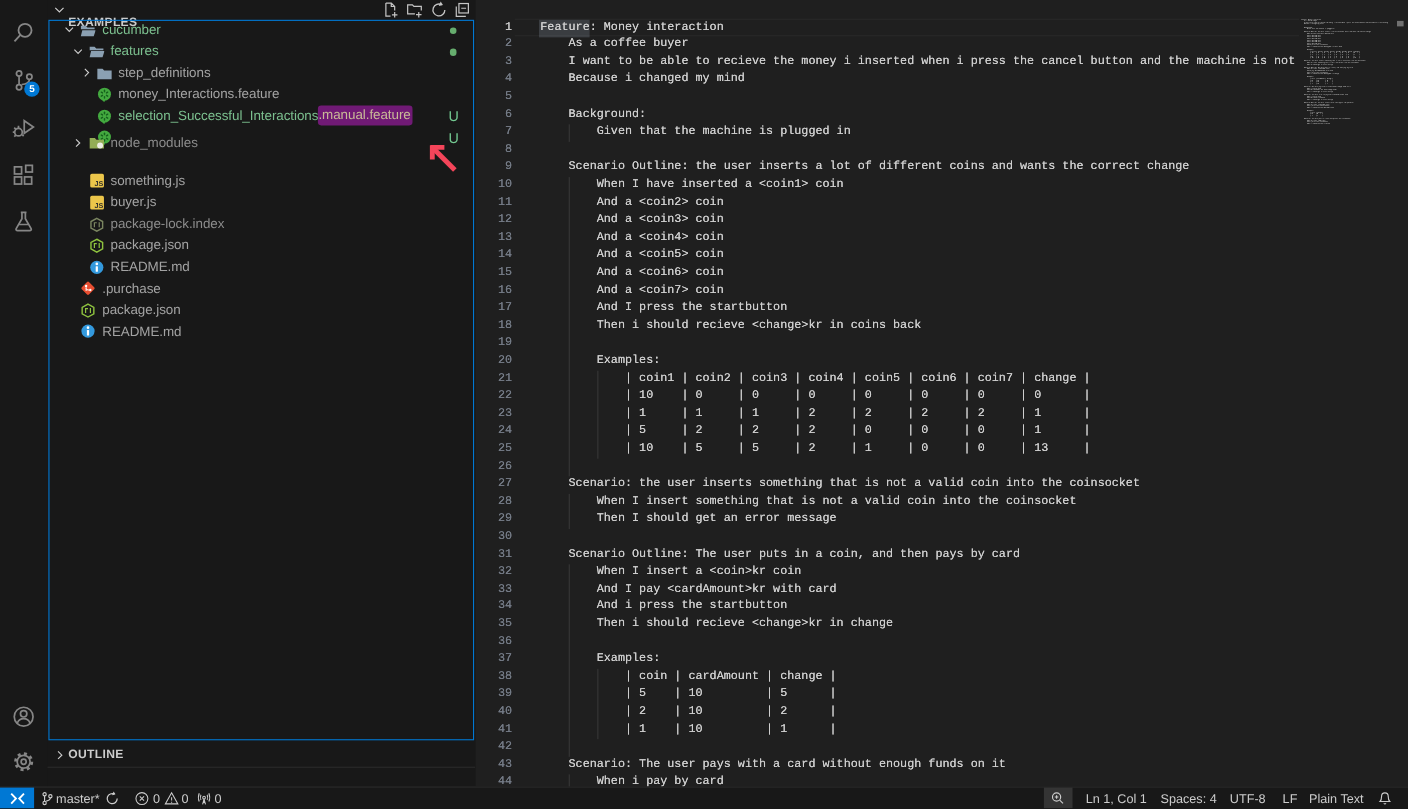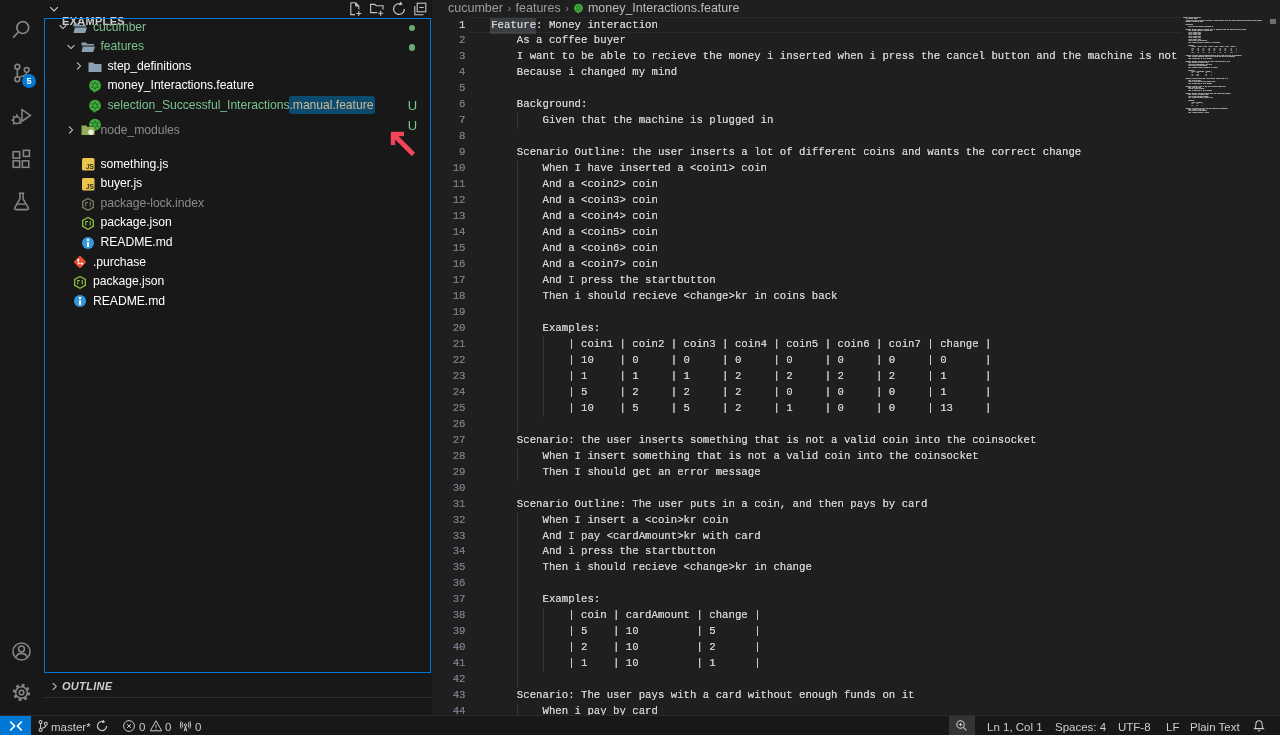--- a/index.html
+++ b/index.html
@@ -24,51 +24,39 @@
 #sbheader .title{position:absolute;left:19px;top:13px;font-size:11px;font-weight:bold;color:#cccccc;letter-spacing:0.3px;line-height:16px;}
 #treewrap{position:absolute;left:0.5px;top:17.5px;width:387.5px;height:655px;border:1px solid #0078d4;}
 .trow{position:absolute;left:0;width:386px;height:19.6px;line-height:19.6px;font-size:12.2px;letter-spacing:-0.05px;white-space:nowrap;}
 .trow .lbl{position:absolute;top:0;}
 .trow svg.chev{position:absolute;top:3.6px;}
 .trow svg.fico{position:absolute;top:2.8px;}
 .badge-right{position:absolute;right:13.5px;top:0;color:#73c991;font-size:13px;}
 .gdot{position:absolute;right:15.5px;top:6.8px;width:6.5px;height:6.5px;border-radius:50%;background:#66ad6e;}
 .green{color:#7cc08f;}
 .grey{color:#8c8c8c;}
-.white{color:#ffffff;}
-.fmatch{background:#0c4a6e;border-radius:3px;color:#c9ba97;padding:1.5px 2px 2.5px 0;}
+.white{color:#a3a3a3;}
+.fmatch{background:#701a75;border-radius:3px;color:#c9ba97;padding:1.5px 2px 2.5px 0;}
 .secrow{position:absolute;left:0;width:389px;height:22px;font-size:11px;font-weight:bold;color:#cccccc;letter-spacing:0.3px;}
 .secrow svg{position:absolute;left:6px;top:5px;}
-.secrow .t{position:absolute;left:19px;top:4px;font-style:italic;}
+.secrow .t{position:absolute;left:19px;top:4px;}
 
 #activity{position:absolute;left:0;top:0;width:43px;height:715px;background:#181818;}
 .aicon{position:absolute;left:9px;width:25px;height:25px;}
 
 #status{position:absolute;left:0;top:715px;width:1280px;height:20px;background:#181818;border-top:1px solid #2b2b2b;font-size:11.5px;color:#cccccc;}
 #remote{position:absolute;left:0;top:0;width:31px;height:20px;background:#0078d4;}
 .sitem{position:absolute;top:0;height:20px;line-height:19px;white-space:nowrap;}
 </style></head>
 <body>
 <div id="root">
 
 <div id="editor">
   <div id="wordbox"></div>
       <div style="position:absolute;left:36px;top:17.3px;width:713px;height:16px;border-top:1px solid rgba(230,230,230,0.055);border-bottom:1px solid rgba(230,230,230,0.055);"></div>
-  <div id="crumbs">cucumber<span class="sep">›</span>features<span class="sep">›</span><svg width="11" height="11" viewBox="0 0 14 14" style="vertical-align:-2px">
-          <circle cx="7" cy="6.6" r="5.6" fill="#43a93f"></circle>
-          <path d="M4.5 11.5 L7.2 13.6 L7.8 10.9 Z" fill="#43a93f"></path>
-          <g stroke="#1b5e20" stroke-width="1.1" stroke-linecap="round">
-            <line x1="7" y1="3.4" x2="7" y2="4.6"></line>
-            <line x1="4.3" y1="5" x2="5.3" y2="5.6"></line>
-            <line x1="9.7" y1="5" x2="8.7" y2="5.6"></line>
-            <line x1="4.3" y1="8.2" x2="5.3" y2="7.6"></line>
-            <line x1="9.7" y1="8.2" x2="8.7" y2="7.6"></line>
-            <line x1="7" y1="8.6" x2="7" y2="9.8"></line>
-          </g>
-        </svg> <span style="color:#bcbcbc">money_Interactions.feature</span></div>
   <pre class="code" id="lnums"><span style="color:#cccccc">1</span>
 2
 3
 4
 5
 6
 7
 8
 9
 10

